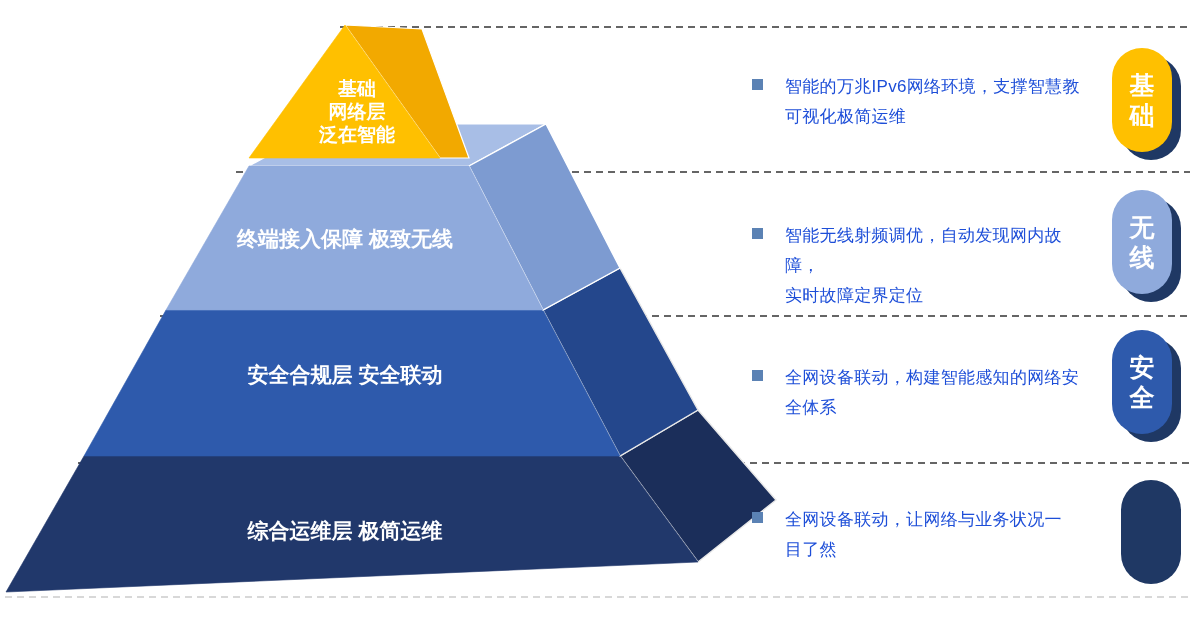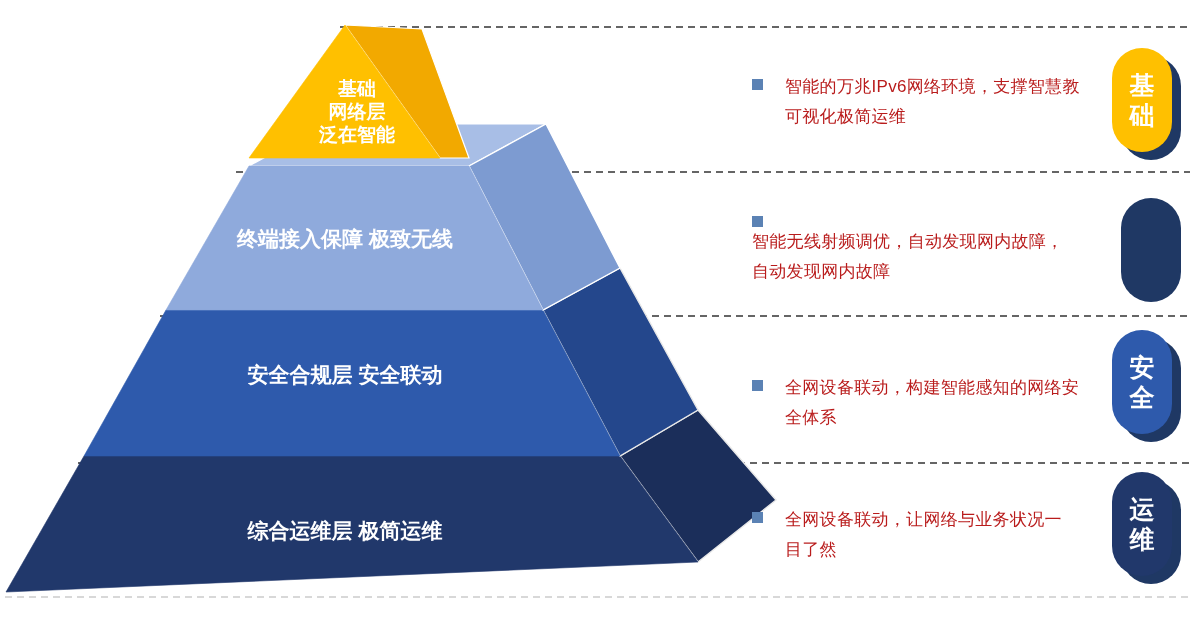--- a/index.html
+++ b/index.html
@@ -46,26 +46,26 @@
     height: 11px;
     background: #5B82B4;
     flex: 0 0 auto;
     margin-top: 7px;
     margin-right: 22px;
   }
   .desc .desc-text {
     font-family: "Liberation Sans", "DejaVu Sans", sans-serif;
     font-size: 17px;
     line-height: 30px;
-    color: #b91c1c;
+    color: #1d4ed8;
     letter-spacing: .3px;
   }
   #desc-0 { left: 752px; top: 72px; }
-  #desc-1 { left: 752px; top: 209px; flex-direction: column; }
-  #desc-2 { left: 752px; top: 373px; }
+  #desc-1 { left: 752px; top: 221px; }
+  #desc-2 { left: 752px; top: 363px; }
   #desc-3 { left: 752px; top: 505px; }
 
   
   .pill-wrap {
     position: absolute;
     width: 72px;
     height: 112px;
   }
   .pill-shadow {
     position: absolute;
@@ -162,21 +162,21 @@
     <span class="desc-text">
       <span>智能的万兆IPv6网络环境，支撑智慧教</span><br>
       <span>可视化极简运维</span>
     </span>
   </div>
 
   <div class="desc" id="desc-1">
     <span class="bullet"></span>
     <span class="desc-text">
       <span>智能无线射频调优，自动发现网内故障，</span><br>
-      <span>自动发现网内故障</span>
+      <span>实时故障定界定位</span>
     </span>
   </div>
 
   <div class="desc" id="desc-2">
     <span class="bullet"></span>
     <span class="desc-text">
       <span>全网设备联动，构建智能感知的网络安</span><br>
       <span>全体系</span>
     </span>
   </div>
@@ -191,29 +191,29 @@
 
   <div class="pill-wrap" id="pill-0">
     <div class="pill-shadow"></div>
     <div class="pill" style="background:#FFC000;">
       <span class="pill-text">基础</span>
     </div>
   </div>
 
   <div class="pill-wrap" id="pill-1">
     <div class="pill-shadow"></div>
+    <div class="pill" style="background:#8FAADC;">
+      <span class="pill-text">无线</span>
+    </div>
   </div>
 
   <div class="pill-wrap" id="pill-2">
     <div class="pill-shadow"></div>
     <div class="pill" style="background:#2E5AAC;align-items:center;">
       <span class="pill-text">安全</span>
     </div>
   </div>
 
   <div class="pill-wrap" id="pill-3">
     <div class="pill-shadow"></div>
-    <div class="pill" style="background:#21386B;">
-      <span class="pill-text">运维</span>
-    </div>
   </div>
 
 </div>
 
 </body></html>

